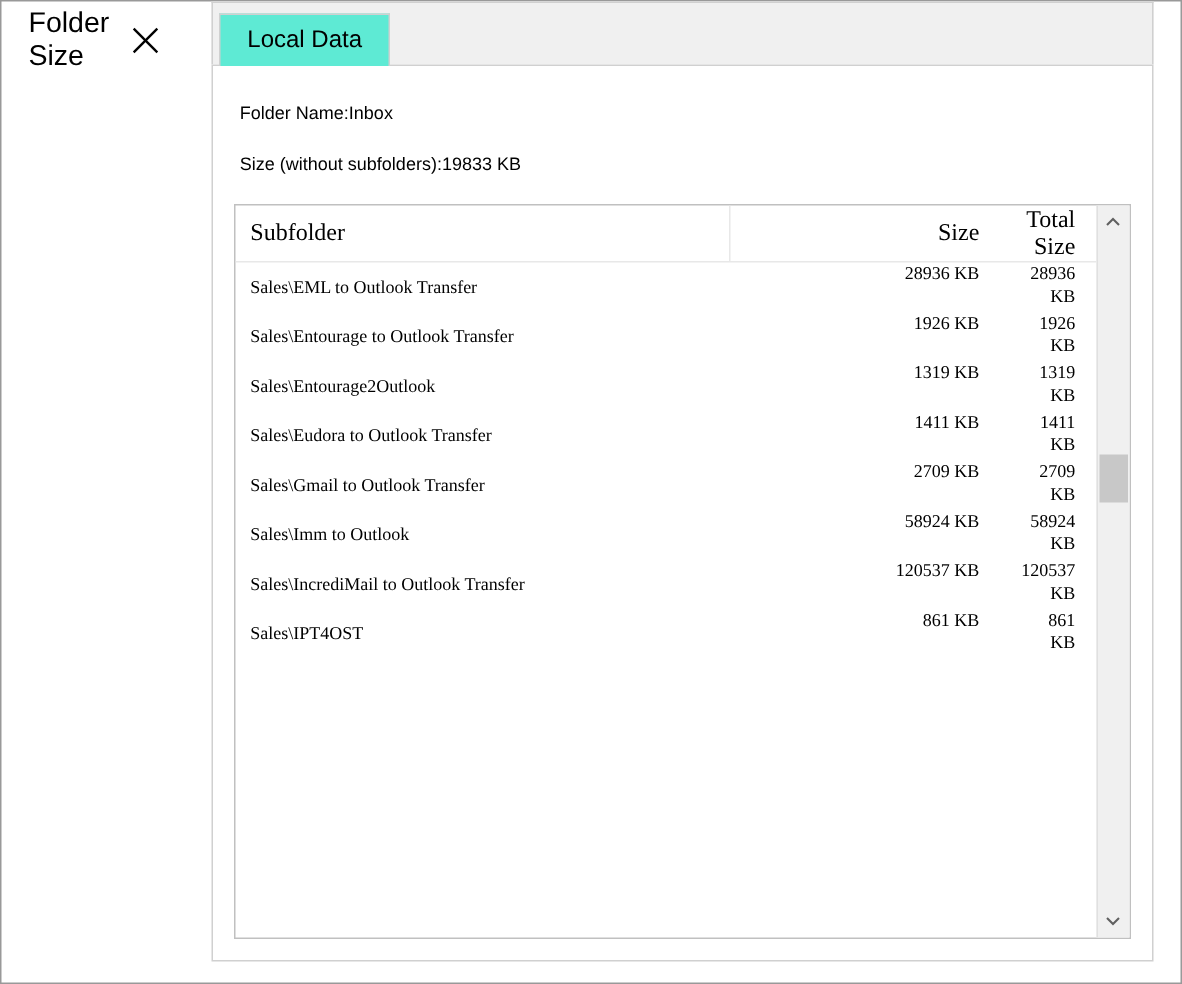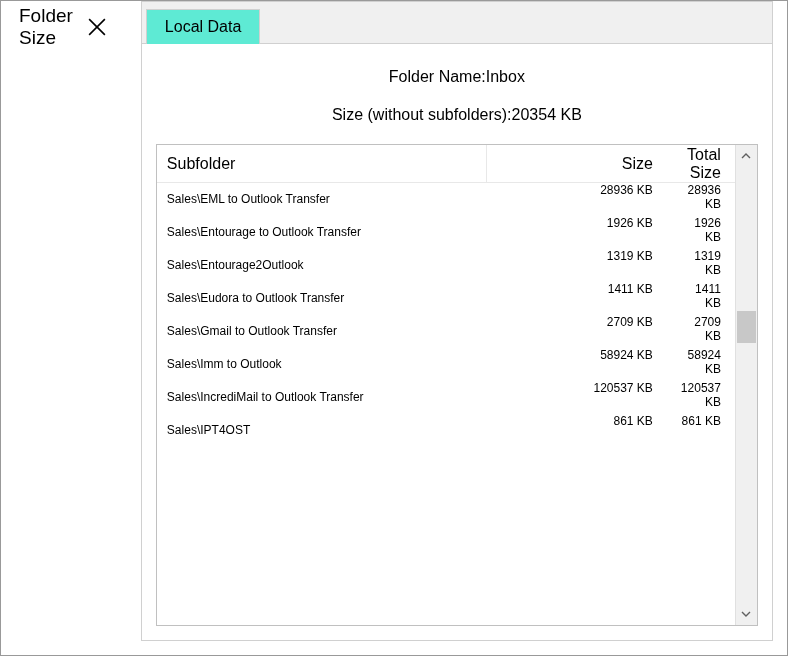--- a/index.html
+++ b/index.html
@@ -77,30 +77,31 @@
     .tab-panel {
       border: 1px solid #d0d0d0;
       background: #fff;
       flex: 1;
       padding: 14px;
       display: flex;
       flex-direction: column;
     }
     .info-row {
       display: flex;
-      justify-content: center;
+      justify-content: flex-start;
       padding: 10px 4px;
-      font-size: 16px;
+      font-size: 12px;
     }
     .grid-wrap {
       margin-top: 10px;
       border: 1px solid #c0c0c0;
       flex: 1;
       display: flex;
       min-height: 0;
+      font-family: Liberation Serif, serif;
     }
     .grid-body {
       flex: 1;
       overflow: hidden;
       position: relative;
     }
     .grid-head {
       display: flex;
       height: 38px;
       align-items: center;
@@ -208,21 +209,21 @@
     </div>
 
     <div class="tab-panel">
 
       <div class="info-row">
         <span>Folder Name:</span>
         <span>Inbox</span>
       </div>
       <div class="info-row">
         <span>Size (without subfolders):</span>
-        <span>20354 KB</span>
+        <span>19833 KB</span>
       </div>
 
       <div class="grid-wrap">
         <div class="grid-body">
           <div class="grid-head">
             <div class="col-sub">
               <span>Subfolder</span>
             </div>
             <div class="col-size">Size</div>
             <div class="col-total">Total Size</div>

